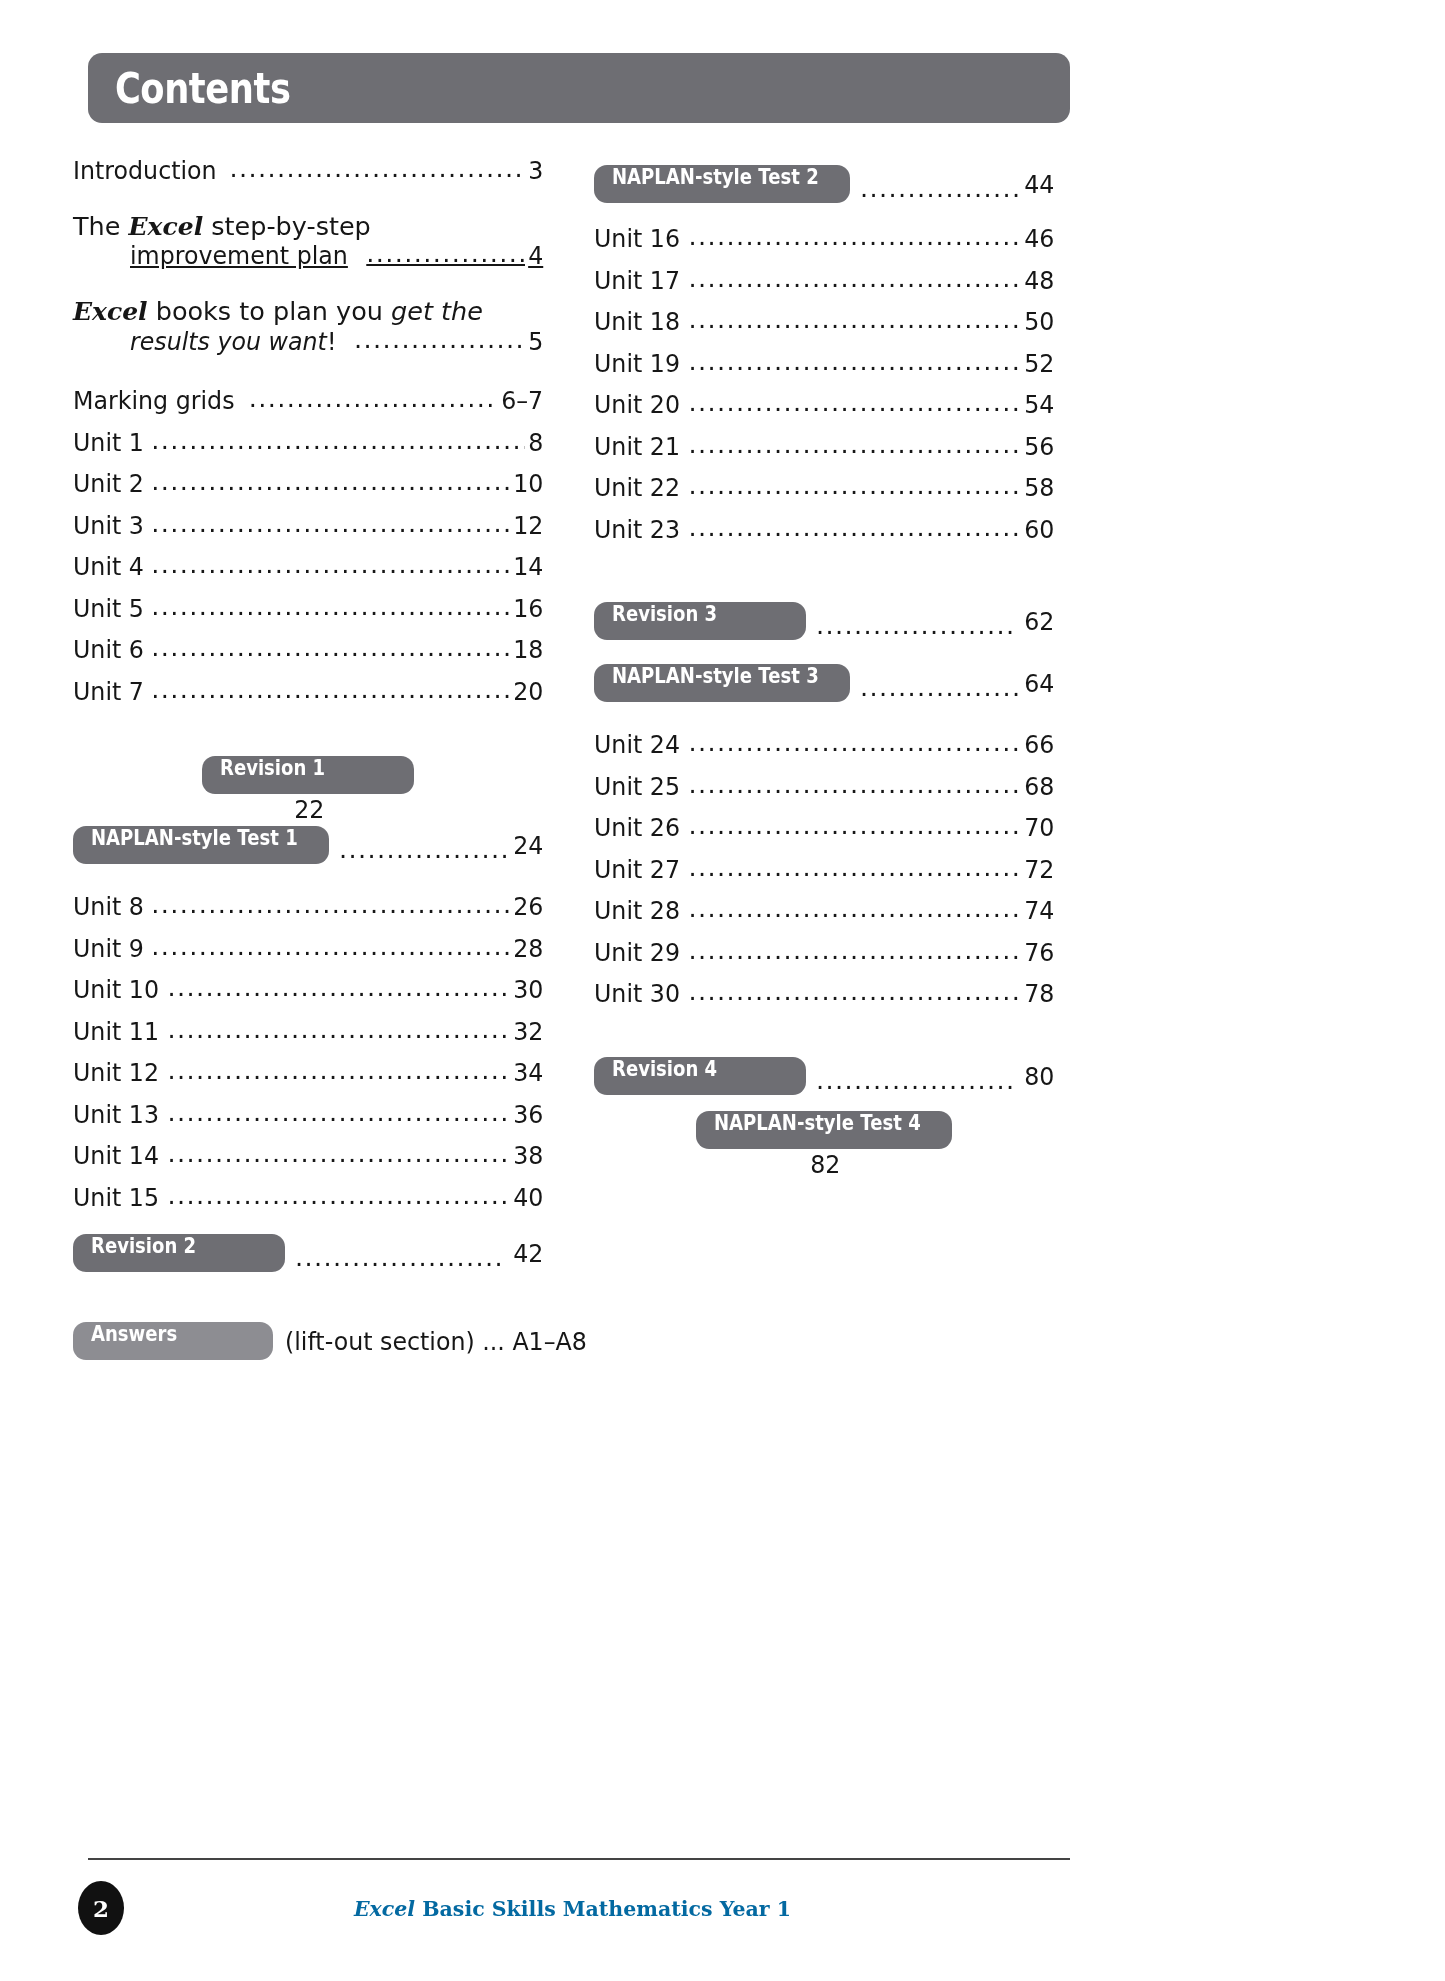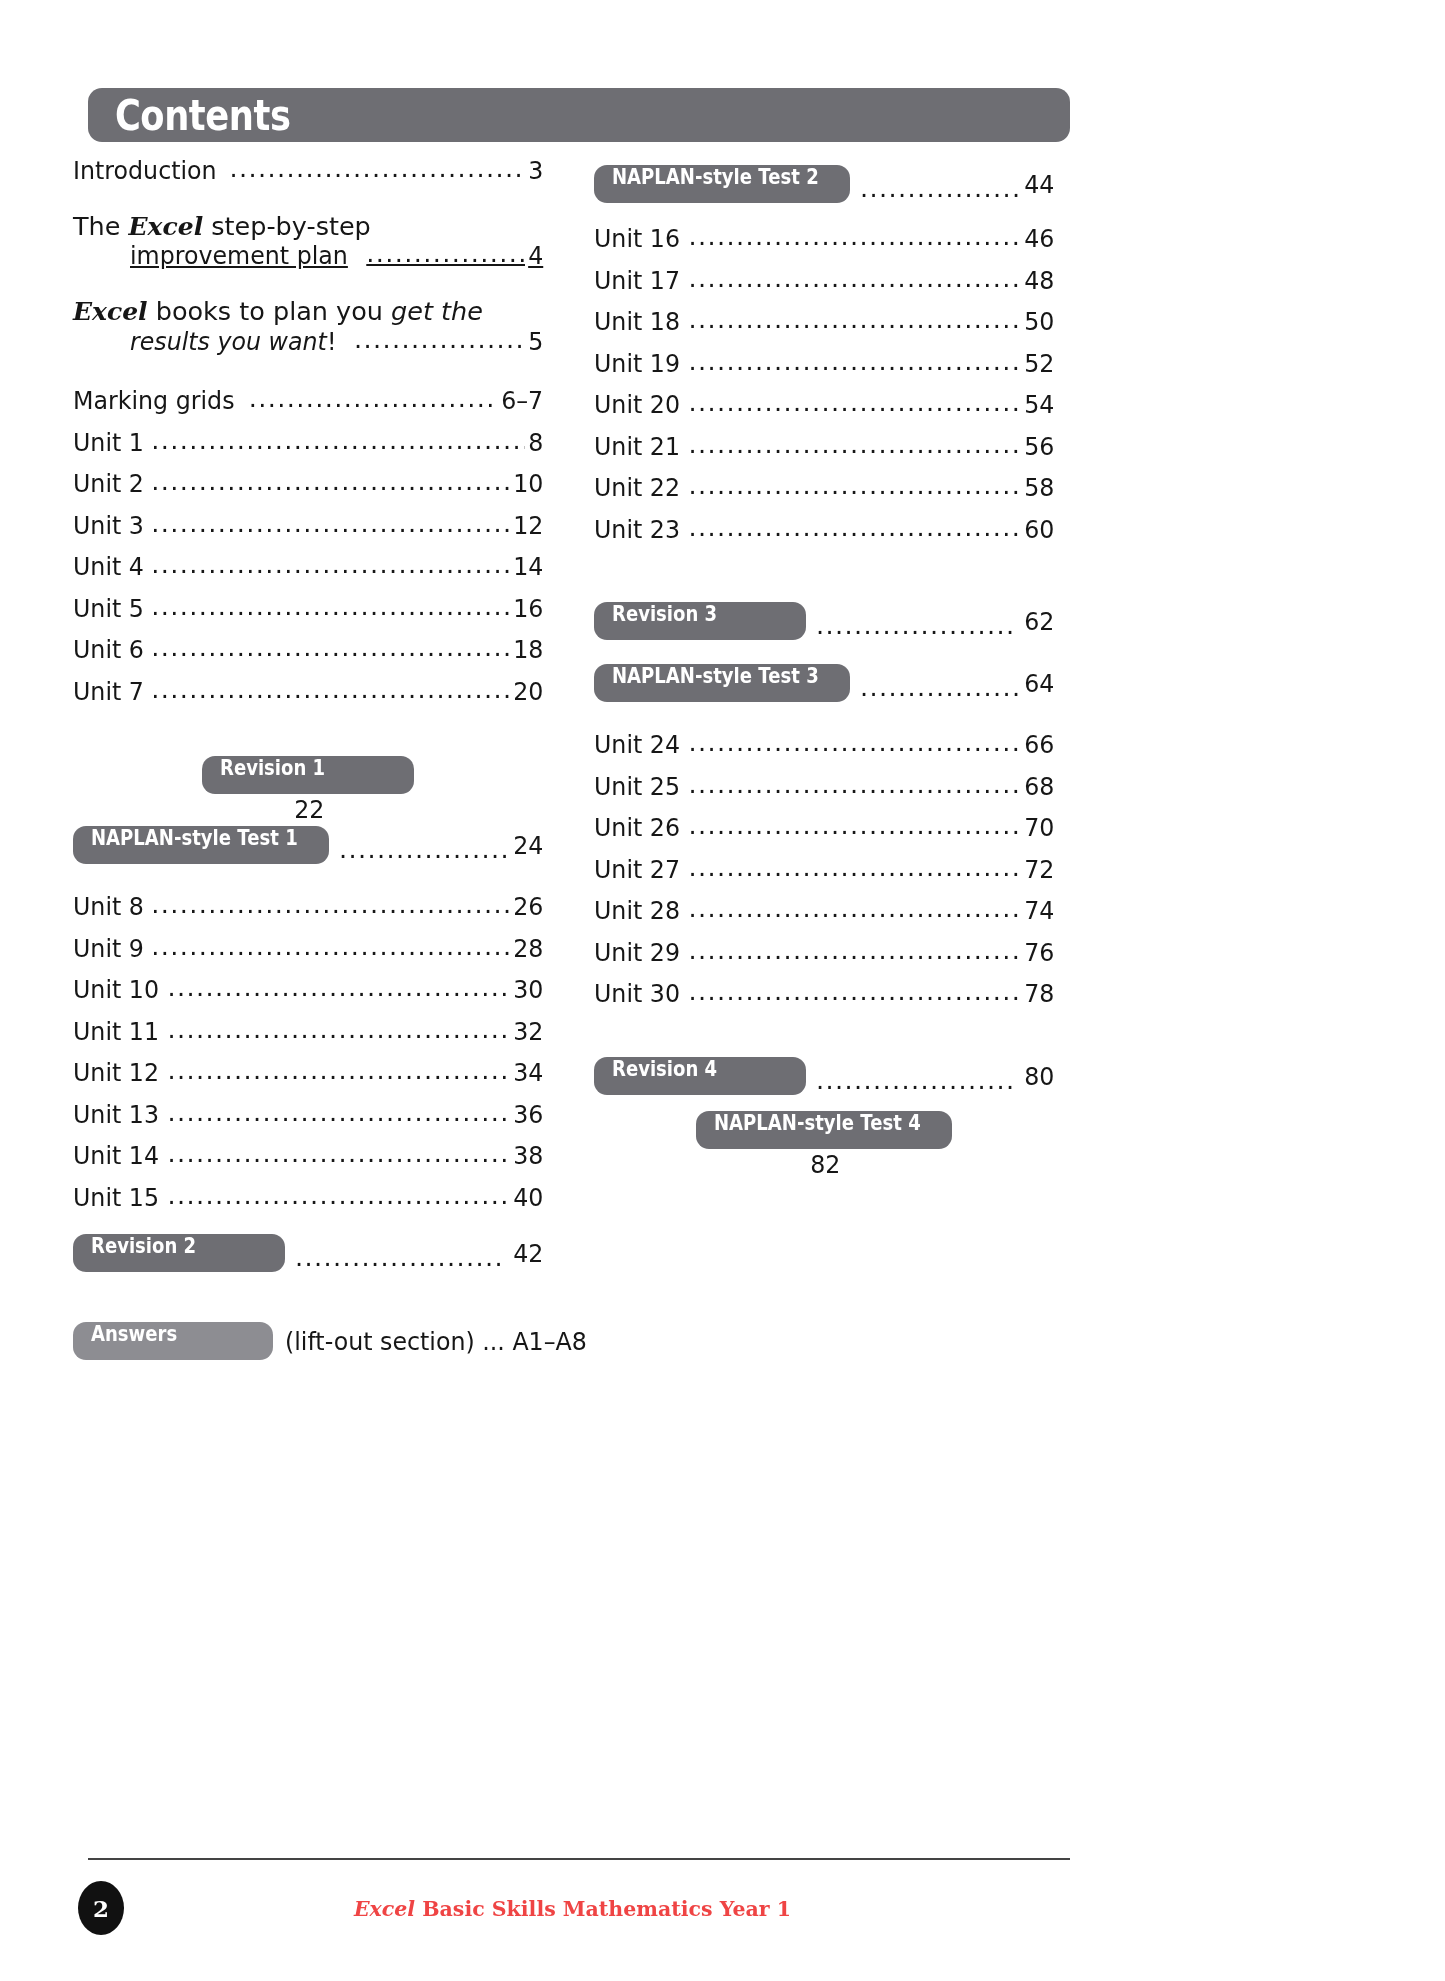--- a/index.html
+++ b/index.html
@@ -17,26 +17,25 @@
     position: absolute;
     inset: 0;
   }
 
   
   .header-banner {
     position: absolute;
     left: 88px;
     top: 53px;
     width: 982px;
-    height: 54px;
+    height: 70px;
     background: #6e6e73;
     border-radius: 14px 14px 14px 14px;
     display: flex;
     align-items: center;
-    margin-top: 35px;
   }
   .header-banner .title {
     color: #ffffff;
     font-family: "DejaVu Sans", sans-serif;
     font-weight: bold;
     font-size: 42px;
     letter-spacing: -0.5px;
     padding-left: 32px;
     transform: scaleX(0.84);
     transform-origin: left center;
@@ -199,21 +198,21 @@
   }
   .footer-text {
     position: absolute;
     left: 0;
     top: 1897px;
     width: 1145px;
     text-align: center;
     font-family: "DejaVu Serif", serif;
     font-weight: bold;
     font-size: 20.5px;
-    color: #ef4444;
+    color: #0369a1;
   }
   .footer-text .excelword { font-size: 20.5px; }
 </style>
 </head>
 <body>
 
 <div class="page">
 
   <div class="header-banner">
     <div class="title">Contents</div>

